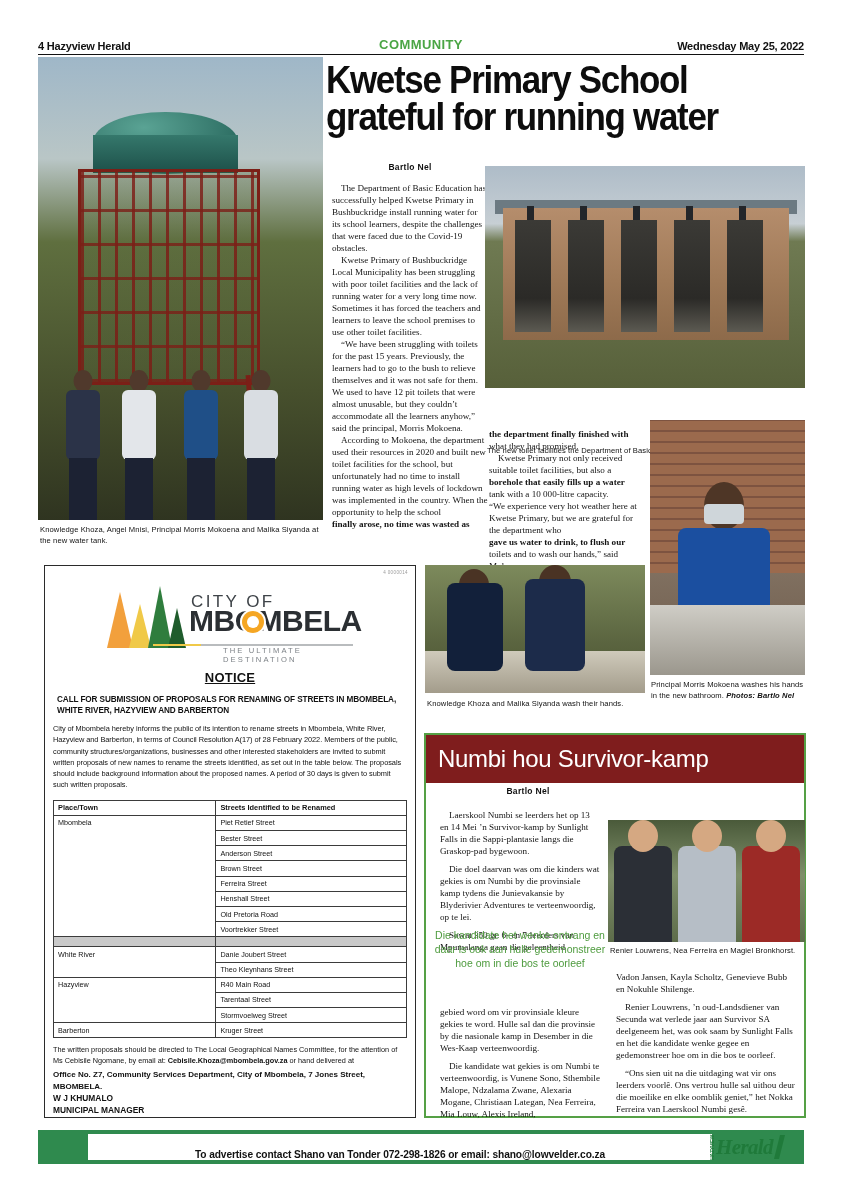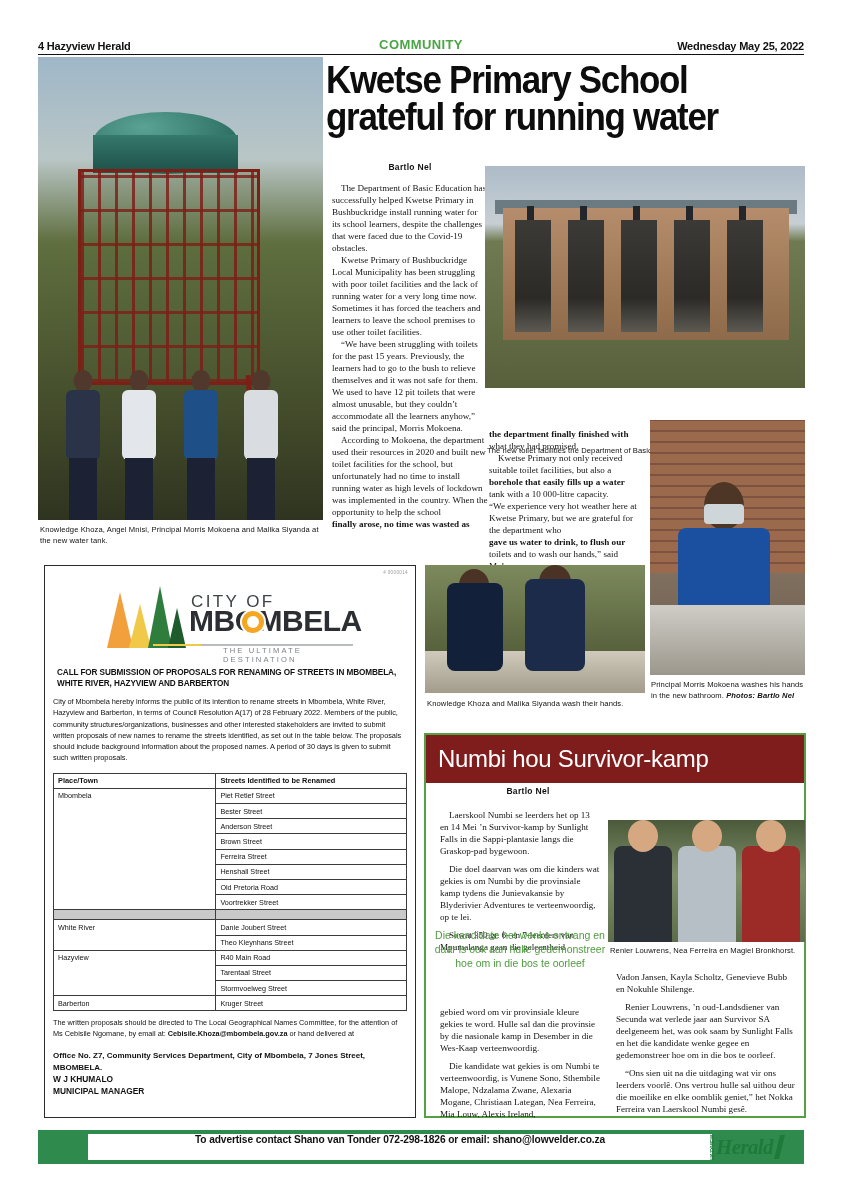--- a/index.html
+++ b/index.html
@@ -326,21 +326,21 @@
   #afr-col2  { left:610px; top:965px; width:193px; }
 
   
   #footer-bar {
     position:absolute; left:38px; top:1130px;
     width:766px; height:34px; background:#2f8a4e;
     display:flex; align-items:center;
   }
   #footer-inner {
     position:absolute; left:50px; top:4px; width:624px; height:26px;
-    background:#ffffff; display:flex; align-items:flex-start; justify-content:center;
+    background:#ffffff; display:flex; align-items:flex-end; justify-content:center;
   }
   #footer-text {
     font-family:"Liberation Sans", sans-serif;
     font-size:10.2px; font-weight:bold; letter-spacing:-0.1px; color:#111;
   }
   #footer-logo {
     position:absolute; right:22px; top:5px; height:24px;
     display:flex; align-items:center;
   }
   #footer-logo .hz {
@@ -476,20 +476,21 @@
           <div class="bar b4"></div>
         </div>
         <div class="cityof">CITY OF</div>
         <div class="mbombela">MBOMBELA</div>
         <div class="sun"></div>
         <div class="ruleline"></div>
         <div class="tagline">THE ULTIMATE DESTINATION</div>
       </div>
     </div>
 
+    <div id="notice-title">NOTICE</div>
     <div id="notice-subtitle">CALL FOR SUBMISSION OF PROPOSALS FOR RENAMING OF STREETS IN MBOMBELA, WHITE RIVER, HAZYVIEW AND BARBERTON</div>
     <div id="notice-body">City of Mbombela hereby informs the public of its intention to rename streets in Mbombela, White River, Hazyview and Barberton, in terms of Council Resolution A(17) of 28 February 2022. Members of the public, community structures/organizations, businesses and other interested stakeholders are invited to submit written proposals of new names to rename the streets identified, as set out in the table below. The proposals should include background information about the proposed names. A period of 30 days is given to submit such written proposals.</div>
 
     <table id="street-table">
       <thead>
         <tr>
           <th class="place">Place/Town</th>
           <th>Streets Identified to be Renamed</th>
         </tr>
       </thead>
@@ -547,21 +548,21 @@
 
         <tr>
           <td class="place">Barberton</td>
           <td>Kruger Street</td>
         </tr>
       </tbody>
     </table>
 
     <div id="notice-footer">
       <span>The written proposals should be directed to The Local Geographical Names Committee, for the attention of Ms Cebisile Ngomane, by email at: </span><b>Cebisile.Khoza@mbombela.gov.za</b><span> or hand delivered at</span>
-      <div style="font-weight:bold; font-size:8px; margin-top:10px;">Office No. Z7, Community Services Department, City of Mbombela, 7 Jones Street, MBOMBELA.</div>
+      <div style="font-weight:bold; font-size:8px; margin-top:2px;">Office No. Z7, Community Services Department, City of Mbombela, 7 Jones Street, MBOMBELA.</div>
     </div>
 
     <div id="notice-signoff">
       <div>W J KHUMALO</div>
       <div>MUNICIPAL MANAGER</div>
     </div>
   </div>
 
   <div id="afr-box">
     <div id="afr-header">

